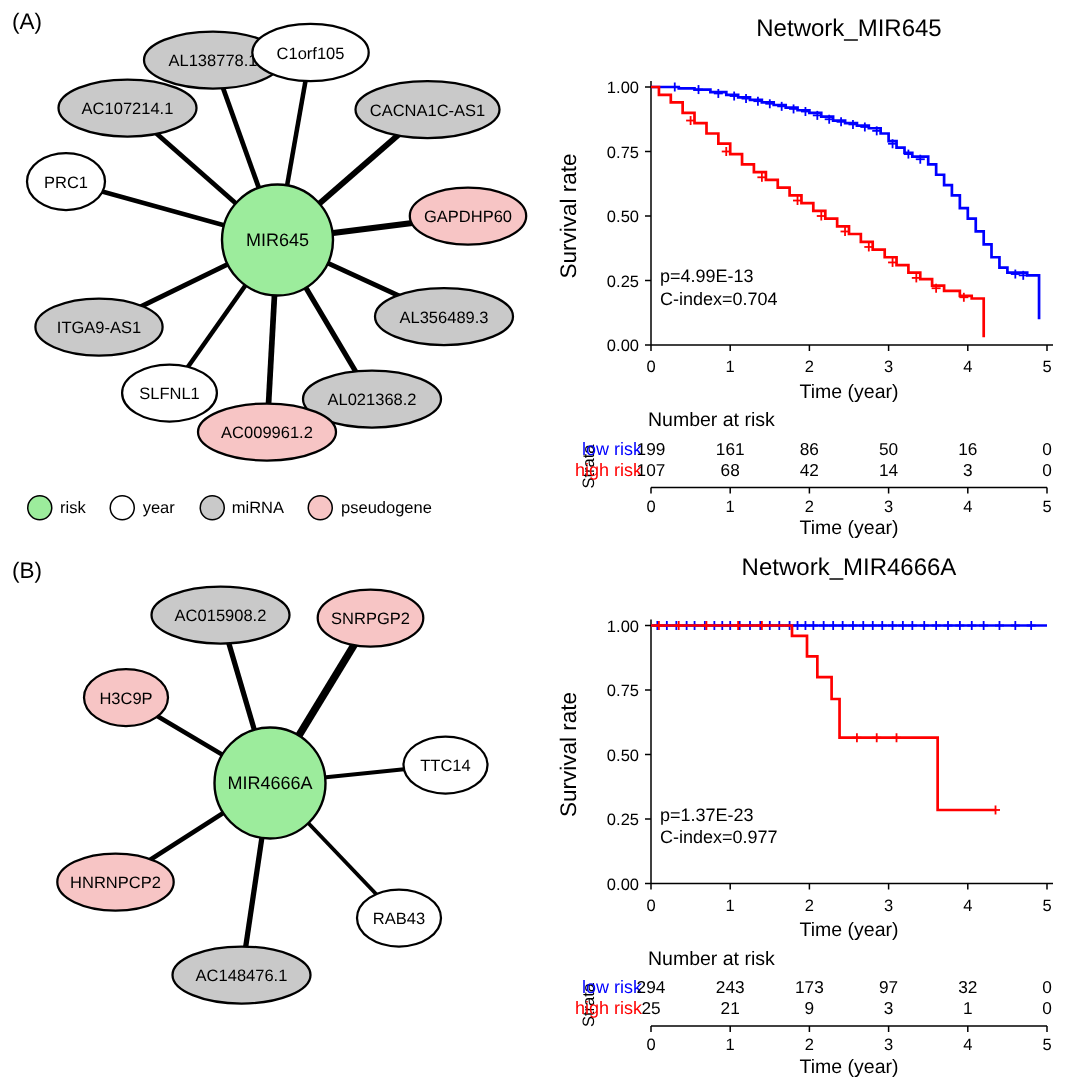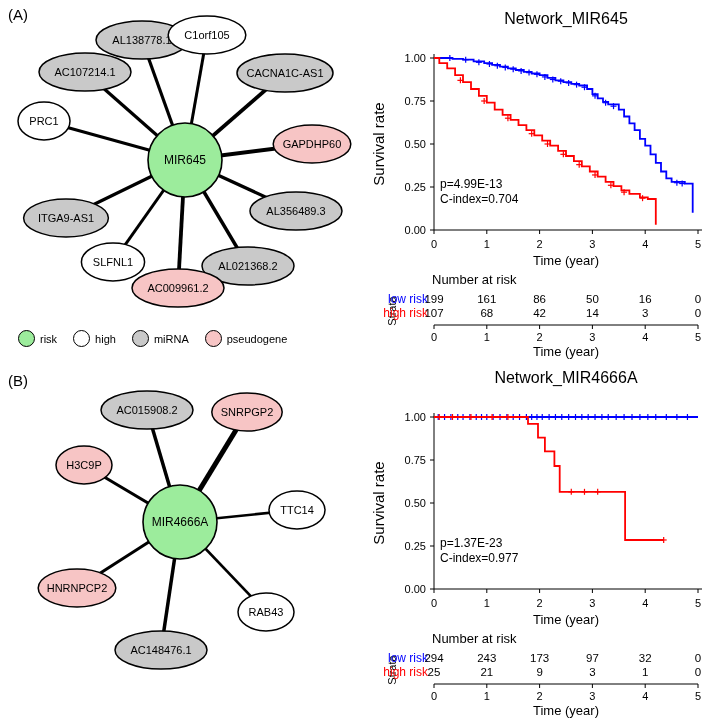--- a/index.html
+++ b/index.html
@@ -62,21 +62,21 @@
       <text x="77" y="64" fill="#000" font-size="11" text-anchor="middle">AC107214.1</text>
     </svg>
 
   <div class="legend" id="legend" style="left:18px; top:330px;">
       <span class="legend-item">
         <span class="legend-swatch" style="background: rgb(156, 236, 156);"></span>
         <span class="legend-label">risk</span>
       </span>
       <span class="legend-item">
         <span class="legend-swatch" style="background: rgb(255, 255, 255);"></span>
-        <span class="legend-label">high</span>
+        <span class="legend-label">year</span>
       </span>
       <span class="legend-item">
         <span class="legend-swatch" style="background: rgb(201, 201, 201);"></span>
         <span class="legend-label">miRNA</span>
       </span>
       <span class="legend-item">
         <span class="legend-swatch" style="background: rgb(247, 197, 197);"></span>
         <span class="legend-label">pseudogene</span>
       </span>
     </div>

